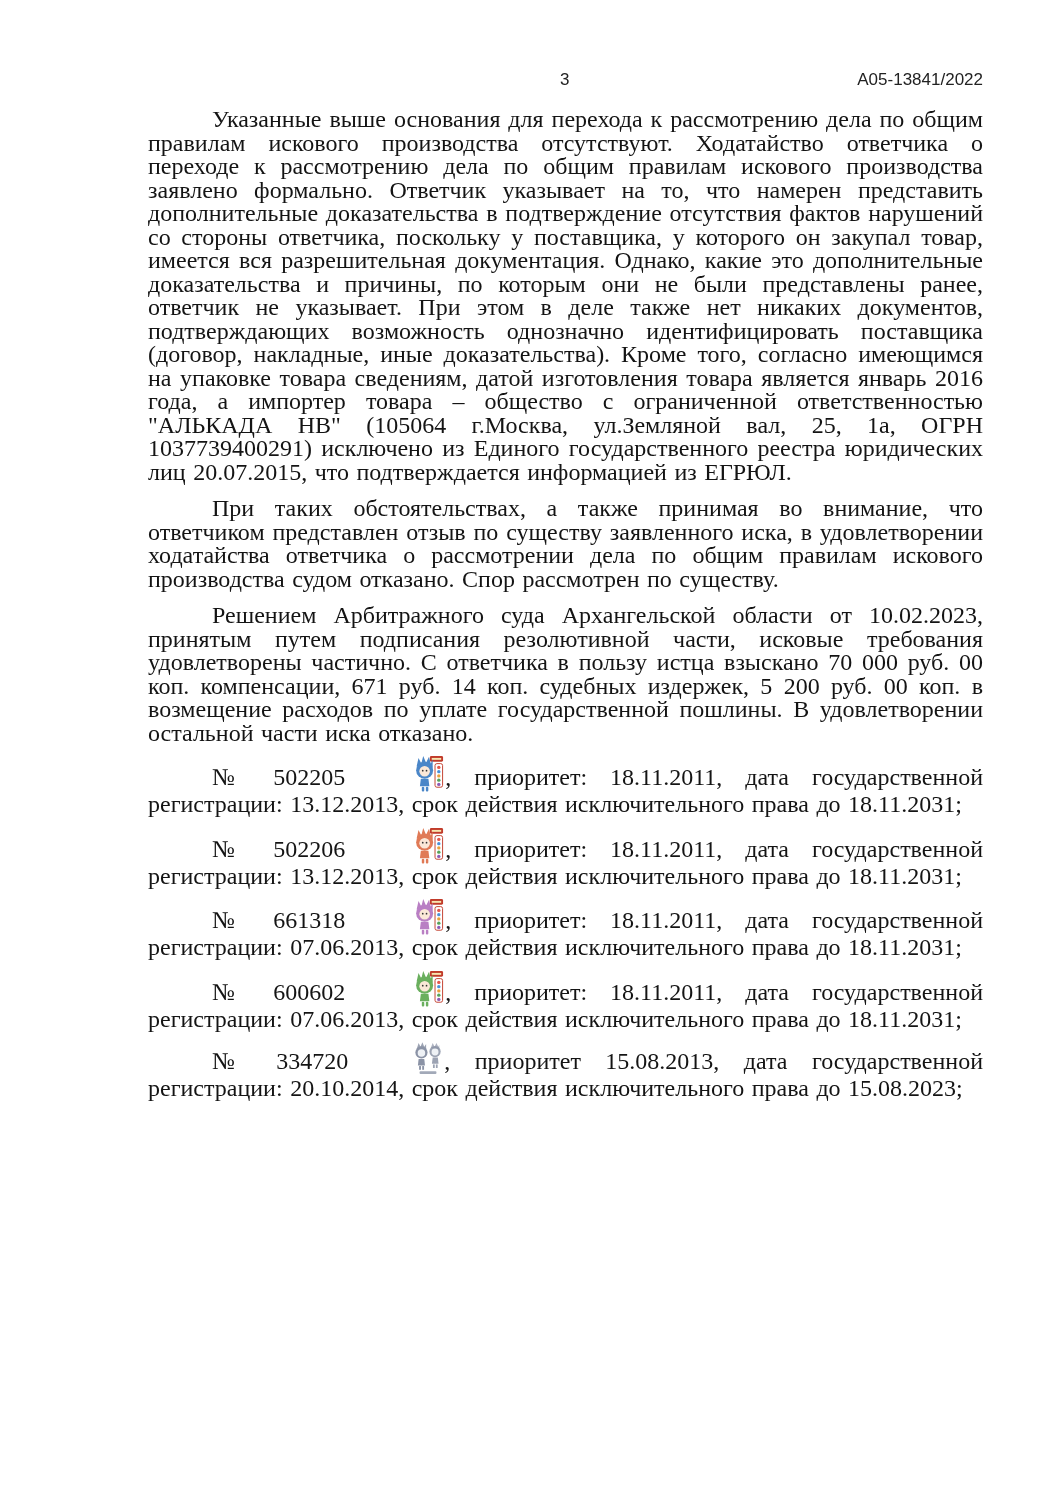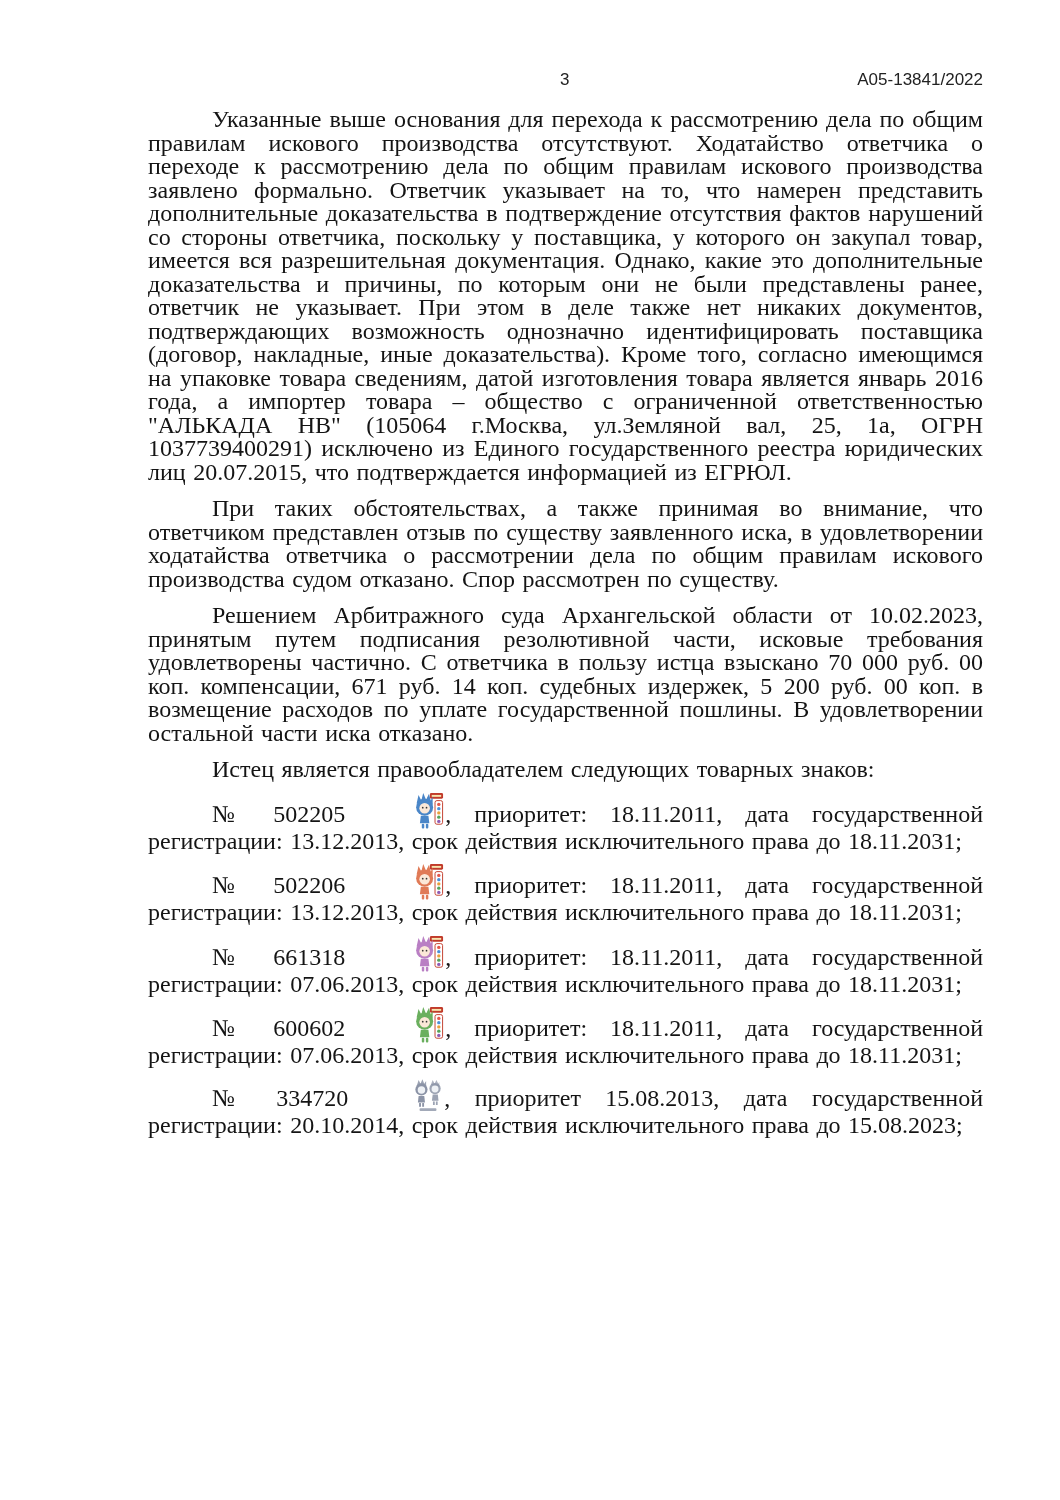--- a/index.html
+++ b/index.html
@@ -58,21 +58,20 @@
 
   <div class="page-header">
     <span class="pageno">3</span>
     <span class="caseno">А05-13841/2022</span>
   </div>
 
   <div class="doc-body">
     <p class="first">Указанные выше основания для перехода к рассмотрению дела по общим правилам искового производства отсутствуют.  Ходатайство ответчика о переходе к рассмотрению дела по общим правилам искового производства заявлено формально. Ответчик указывает на то, что намерен представить дополнительные доказательства в подтверждение отсутствия фактов нарушений со стороны ответчика, поскольку у поставщика, у которого он закупал товар, имеется вся разрешительная документация. Однако, какие это дополнительные доказательства и причины, по которым они не были представлены ранее, ответчик не указывает. При этом в деле также нет никаких документов, подтверждающих возможность однозначно идентифицировать поставщика (договор, накладные, иные доказательства). Кроме того, согласно имеющимся на упаковке товара сведениям, датой изготовления товара является январь 2016 года, а импортер товара – общество с ограниченной ответственностью "АЛЬКАДА НВ" (105064 г.Москва, ул.Земляной вал, 25, 1а, ОГРН 1037739400291) исключено из Единого государственного реестра юридических лиц 20.07.2015, что подтверждается информацией из ЕГРЮЛ.</p>
     <p>При таких обстоятельствах, а также принимая во внимание, что ответчиком представлен отзыв по существу заявленного иска, в удовлетворении ходатайства ответчика о рассмотрении дела по общим правилам искового производства судом отказано. Спор рассмотрен по существу.</p>
     <p>Решением Арбитражного суда Архангельской области от 10.02.2023, принятым путем подписания резолютивной части, исковые требования удовлетворены частично. С ответчика в пользу истца взыскано 70 000 руб. 00 коп. компенсации,  671 руб. 14 коп. судебных издержек, 5 200 руб. 00 коп. в возмещение расходов по уплате государственной пошлины. В удовлетворении остальной части иска отказано.</p>
-    <p>Истец является правообладателем следующих товарных знаков:</p>
 
     <p class="tm">
       <span>№ 502205</span><span class="tm-icon" style="color: rgb(74, 134, 200);">
         <svg width="34" height="38" viewBox="0 0 36 40" aria-hidden="true">
           <rect x="21" y="1" width="14" height="6" rx="1.5" fill="#c13b2a"></rect>
           <rect x="23" y="3" width="10" height="2" fill="#f7e6b0"></rect>
           <rect x="26.5" y="9" width="8" height="25" rx="2" fill="#ffffff" stroke="#c13b2a" stroke-width="1"></rect>
           <circle cx="30.5" cy="13" r="1.8" fill="#e2574c"></circle>
             <circle cx="30.5" cy="17.5" r="1.8" fill="#4a90d9"></circle>
           <circle cx="30.5" cy="22" r="1.8" fill="#e9a13b"></circle>

